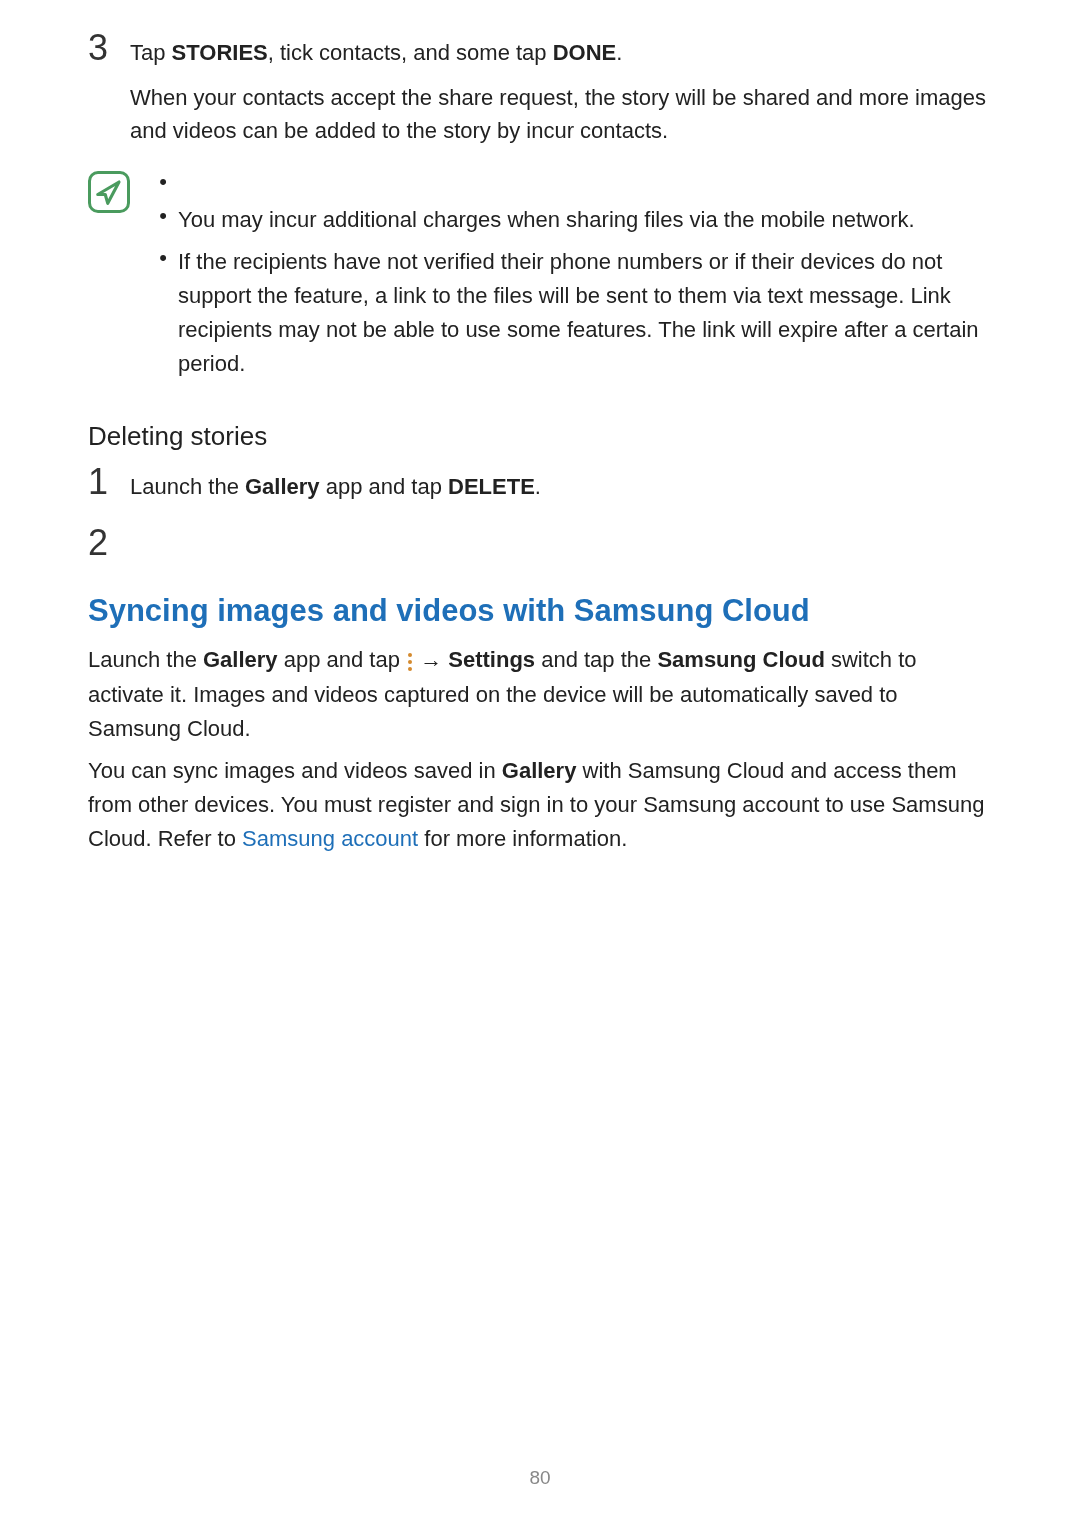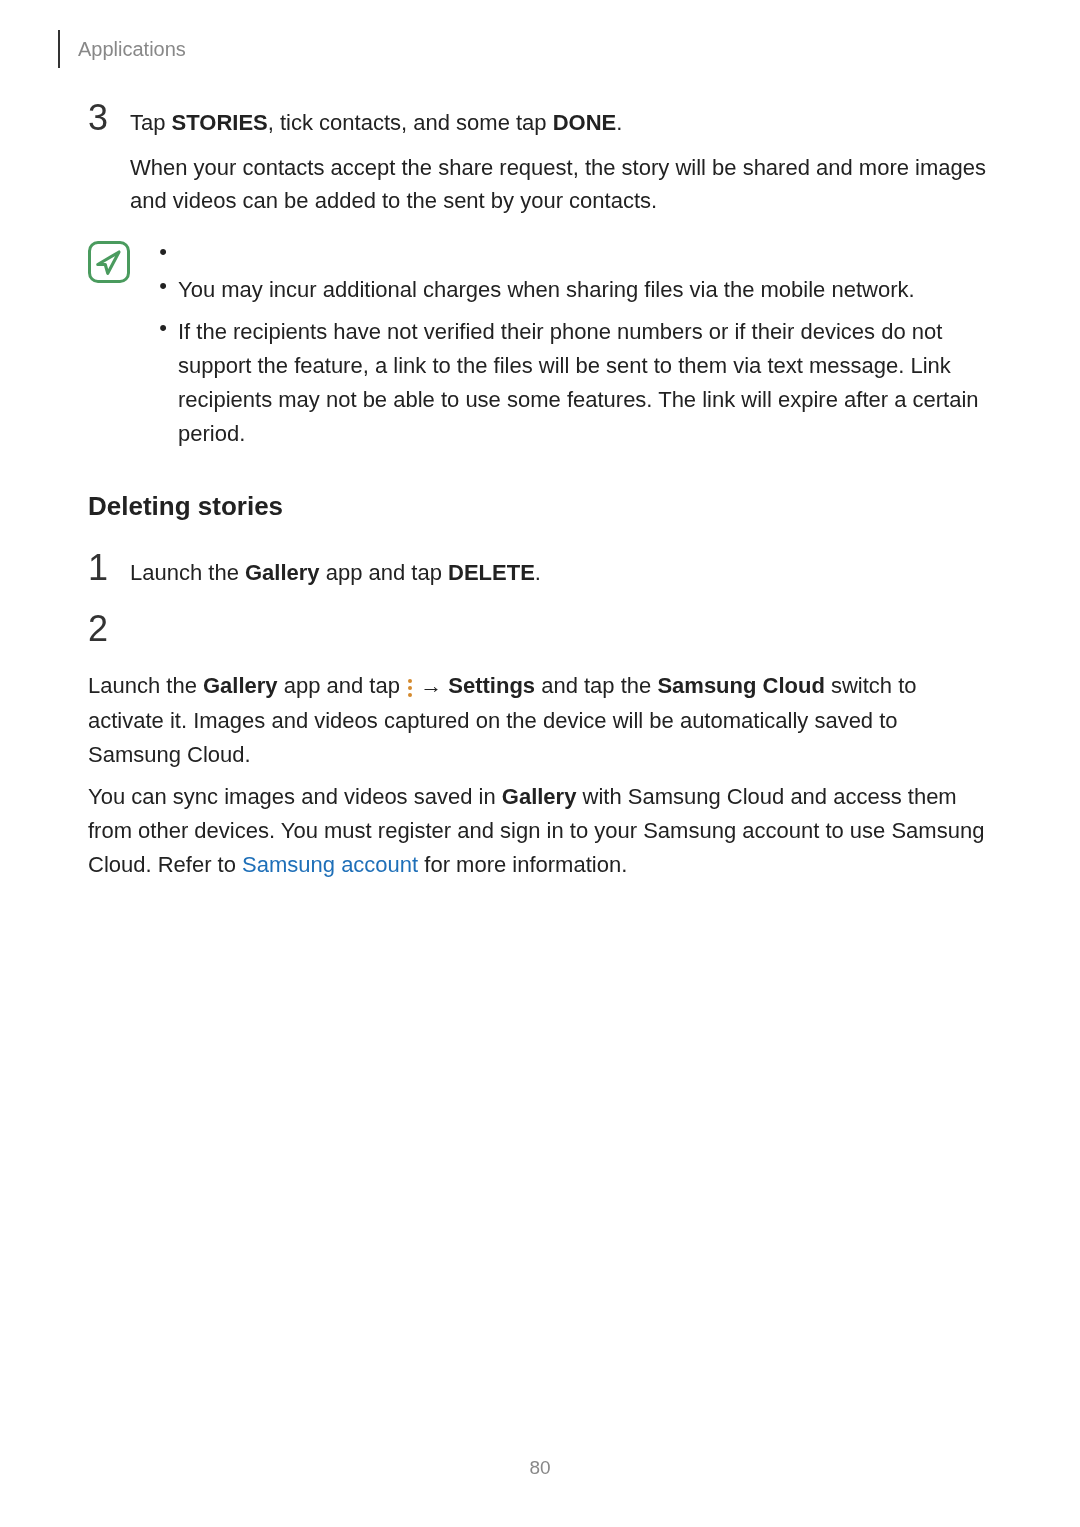--- a/index.html
+++ b/index.html
@@ -91,23 +91,23 @@
     color: #222;
     text-align: center;
   }
   .bullet-text {
     font-size: 22px;
     color: #222;
     line-height: 1.55;
   }
   .subheading {
     font-size: 26px;
-    font-weight: 700;
-    color: #222;
-    margin-bottom: 28px;
+    font-weight: 400;
+    color: #222;
+    margin-bottom: 12px;
     margin-top: 12px;
   }
   .steps-group .step-row {
     margin-bottom: 22px;
   }
   .main-heading {
     font-size: 31px;
     font-weight: 700;
     color: #1e6fb8;
     margin-top: 32px;
@@ -134,44 +134,41 @@
   }
   .more-icon span {
     display: block;
     width: 4px;
     height: 4px;
     background: #d48a2e;
     border-radius: 50%;
   }
   .page-number {
     position: absolute;
-    bottom: 48px;
+    bottom: 38px;
     left: 0;
     right: 0;
     text-align: center;
     color: #888;
     font-size: 19px;
   }
 </style>
 </head>
 <body>
 
 <div class="page">
 
-  <div class="header-line">
-    <span class="header-text">Applications</span>
-  </div>
 
   <div class="step-row">
     <div class="step-num">3</div>
     <div class="step-text">
       <span>Tap </span><span class="bold">STORIES</span><span>, tick contacts, and some tap </span><span class="bold">DONE</span><span>.</span>
     </div>
   </div>
-  <div class="step-indent">When your contacts accept the share request, the story will be shared and more images and videos can be added to the sent by your contacts.</div>
+  <div class="step-indent">When your contacts accept the share request, the story will be shared and more images and videos can be added to the story by incur contacts.</div>
 
   <div class="info-block">
     <div class="info-icon">
       <svg viewBox="0 0 24 24" fill="none" stroke="#4a9b5e" stroke-width="2.5" stroke-linecap="round" stroke-linejoin="round">
         <path d="M3 14 L20 4 L11 21 L9 14 L3 14 Z"></path>
       </svg>
     </div>
     <div class="bullet-list">
       <div class="bullet-item">
         <div class="bullet-dot">•</div>
@@ -194,20 +191,21 @@
       <div class="step-num">1</div>
       <div class="step-text">
         <span>Launch the </span><span class="bold">Gallery</span><span> app and tap </span><span class="bold">DELETE</span><span>.</span>
       </div>
     </div>
     <div class="step-row">
       <div class="step-num">2</div>
     </div>
   </div>
 
+  <div class="main-heading">Syncing images and videos with Samsung Cloud</div>
 
   <div class="body-para">
     <span>Launch the </span><span class="bold">Gallery</span><span> app and tap </span><span class="more-icon">
         <span></span>
         <span></span>
         <span></span>
       </span><span> → </span><span class="bold">Settings</span><span> and tap the </span><span class="bold">Samsung Cloud</span><span> switch to activate it. Images and videos captured on the device will be automatically saved to Samsung Cloud.</span>
   </div>
 
   <div class="body-para">

